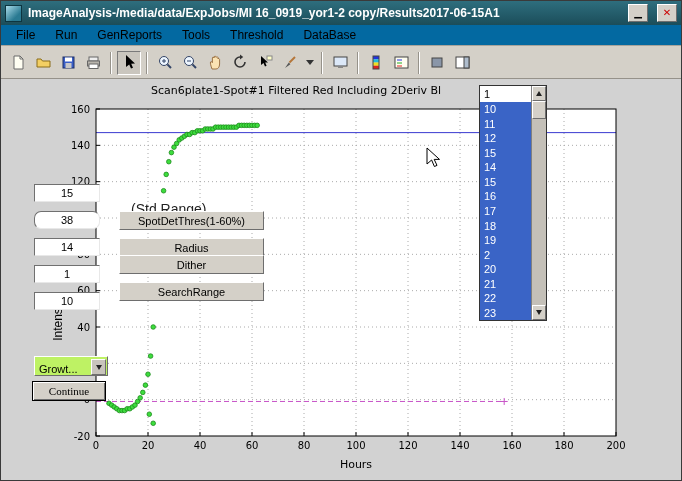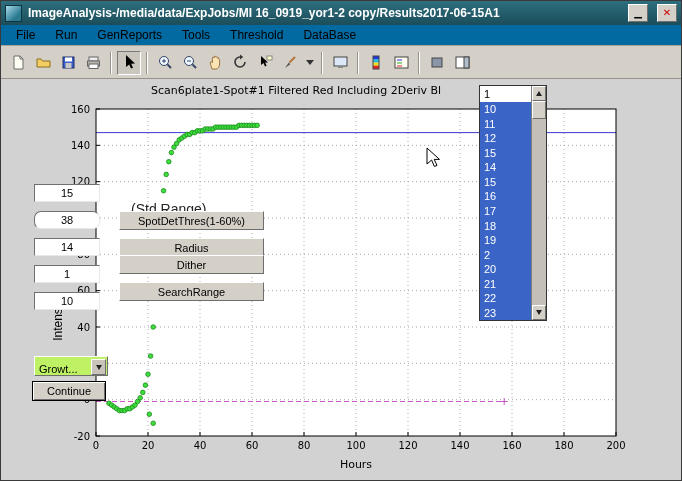--- a/index.html
+++ b/index.html
@@ -24,21 +24,21 @@
   .main{position:absolute;top:78px;left:0;width:682px;height:403px;background:#d2d2d2;}
   #plot-svg{position:absolute;left:0;top:0;z-index:1;font-family:"DejaVu Sans",sans-serif;}
   .ylabel{position:absolute;left:17px;top:232px;width:80px;height:15px;text-align:center;transform:rotate(-90deg);font-size:12px;color:#000;z-index:2;}
   .sub-label{position:absolute;left:130px;top:122px;font-size:14px;color:#222;z-index:2;white-space:nowrap;}
   
   .field{position:absolute;left:33px;width:66px;height:18px;background:#fff;border:1px solid;border-color:#707070 #e8e8e8 #e8e8e8 #707070;font-size:11px;text-align:center;z-index:3;box-sizing:border-box;font-family:"Liberation Sans",sans-serif;padding:0;}
   .ctl-btn{position:absolute;left:118px;width:145px;height:19px;background:#d4d0c8;border:1px solid;border-color:#ffffff #6e6e6e #6e6e6e #ffffff;font-size:11px;display:flex;align-items:center;justify-content:center;z-index:3;box-sizing:border-box;cursor:default;white-space:nowrap;}
   .growth{position:absolute;left:33px;top:277px;width:74px;height:20px;background:#bef264;border:1px solid;border-color:#ffffff #6e6e6e #6e6e6e #ffffff;display:flex;align-items:flex-end;z-index:3;box-sizing:border-box;font-size:11px;}
   .growth .g-label{flex:1;padding-left:4px;white-space:nowrap;overflow:hidden;}
   .growth .g-arrow{width:15px;height:16px;background:#c8c4bc;border:1px solid;border-color:#ffffff #6e6e6e #6e6e6e #ffffff;display:flex;align-items:center;justify-content:center;margin-right:1px;box-sizing:border-box;}
-  .continue{position:absolute;left:31px;top:302px;width:74px;height:20px;background:#d4d0c8;border:1px solid #000;box-shadow:inset 1px 1px 0 #fff, inset -1px -1px 0 #6e6e6e;font-size:11px;display:flex;align-items:center;justify-content:center;z-index:3;box-sizing:border-box;cursor:default;}
+  .continue{position:absolute;left:31px;top:302px;width:74px;height:20px;background:#d4d0c8;border:1px solid #000;box-shadow:inset 1px 1px 0 #fff, inset -1px -1px 0 #6e6e6e;font-size:11px;display:flex;align-items:center;justify-content:center;z-index:3;box-sizing:border-box;cursor:default;font-family:Liberation Serif, serif;}
   
   .dropdown{position:absolute;left:478px;top:6px;width:68px;height:236px;z-index:6;background:#fff;border:1px solid #333;display:flex;box-sizing:border-box;}
   .dd-left{flex:1;display:flex;flex-direction:column;min-width:0;}
   .dd-value{height:16px;background:#fff;color:#000;font-size:11px;padding-left:4px;display:flex;align-items:center;flex:none;}
   .dd-list{flex:1;display:flex;flex-direction:column;background:#3a64c6;}
   .dd-item{flex:1;color:#fff;font-size:11px;padding-left:4px;display:flex;align-items:center;cursor:default;}
   .dd-scroll{width:14px;display:flex;flex-direction:column;background:#cfcbc3;border-left:1px solid #808080;flex:none;}
   .dd-btn{height:15px;background:#d4d0c8;border:1px solid;border-color:#ffffff #6e6e6e #6e6e6e #ffffff;display:flex;align-items:center;justify-content:center;box-sizing:border-box;flex:none;}
   .dd-thumb{height:18px;background:#d4d0c8;border:1px solid;border-color:#ffffff #6e6e6e #6e6e6e #ffffff;box-sizing:border-box;flex:none;}
   .dd-track{flex:1;background:#c4c0b8;}

